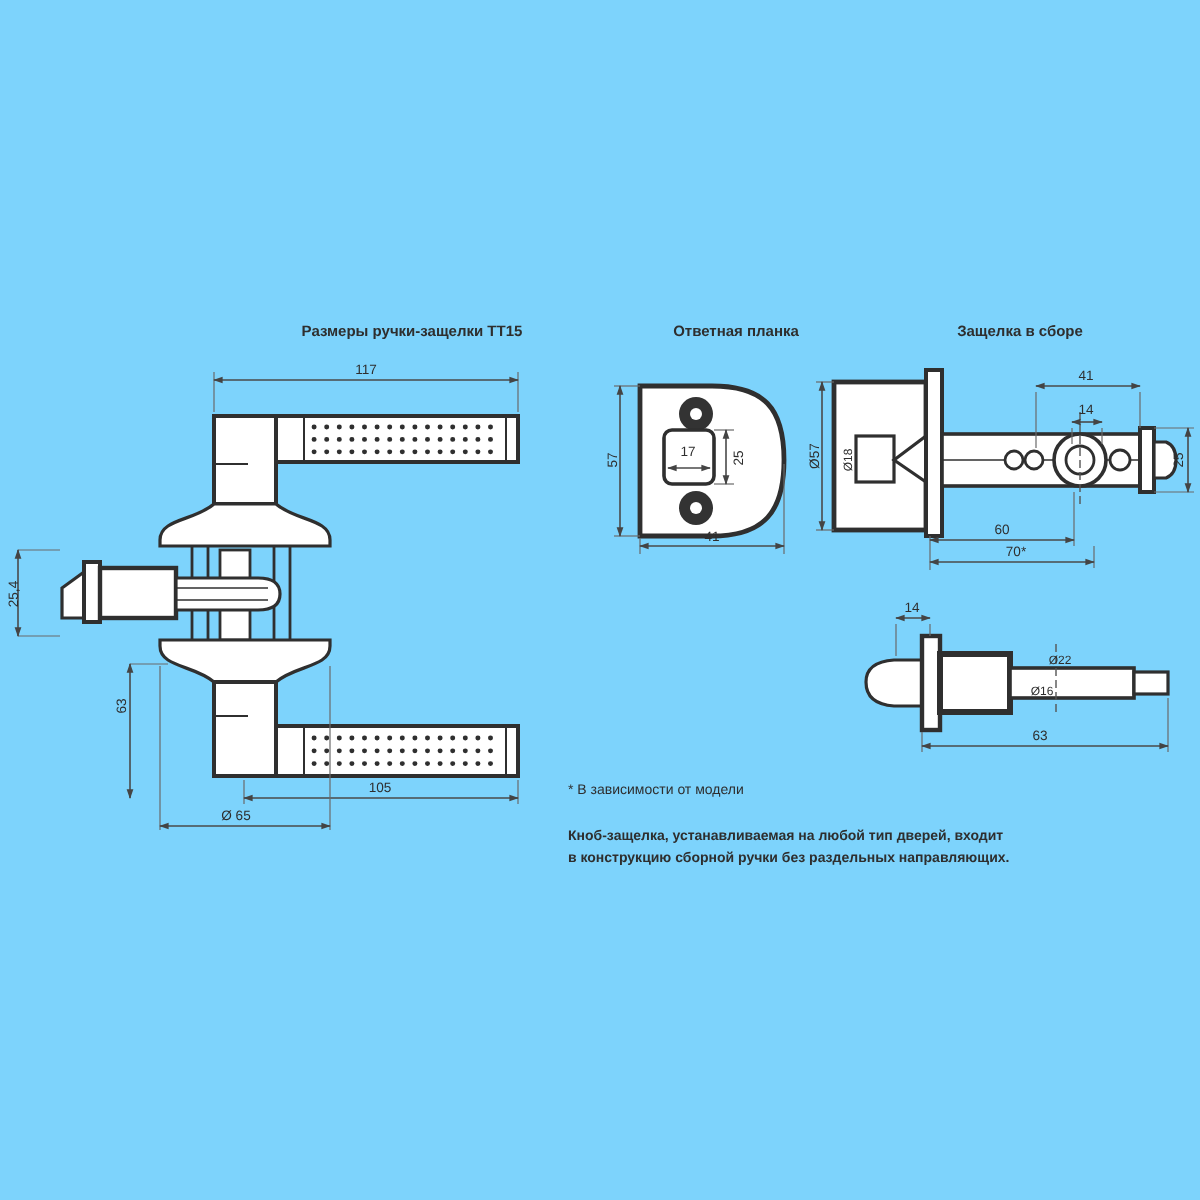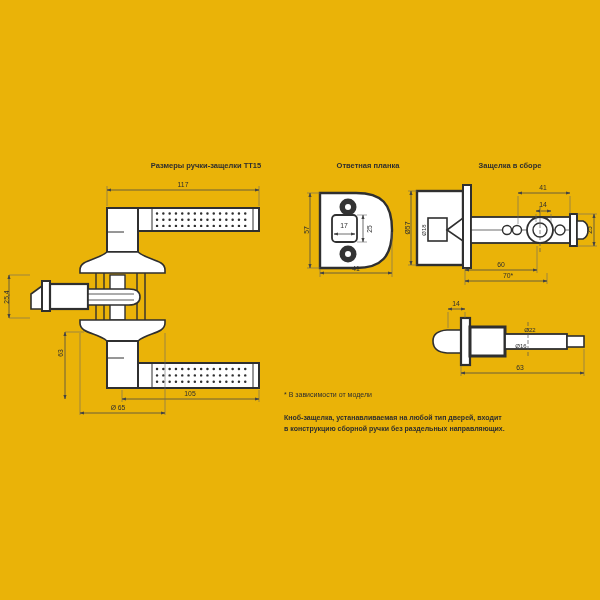--- a/index.html
+++ b/index.html
@@ -1,16 +1,16 @@
 <!DOCTYPE html>
 <html><head>
 <meta charset="utf-8">
 <style>
   html,body{margin:0;padding:0;background:#ffffff;}
-  .stage{position:relative;width:600px;height:600px;background:#eab308;overflow:hidden;}
+  .stage{position:relative;width:600px;height:600px;background:#7dd3fc;overflow:hidden;}
   svg{display:block;}
   text{fill:#2e2e2e;font-family:"Liberation Sans","DejaVu Sans",sans-serif;}
   .t{font-size:7.5px;font-weight:bold;}
   .d{font-size:6.8px;}
   .dt{font-size:6px;}
   .n{font-size:7px;}
   .nb{font-size:7px;font-weight:bold;}
   .part{stroke:#2f2f2f;fill:#ffffff;}
   .sw1{stroke-width:1;}
   .sw14{stroke-width:1.4;}

